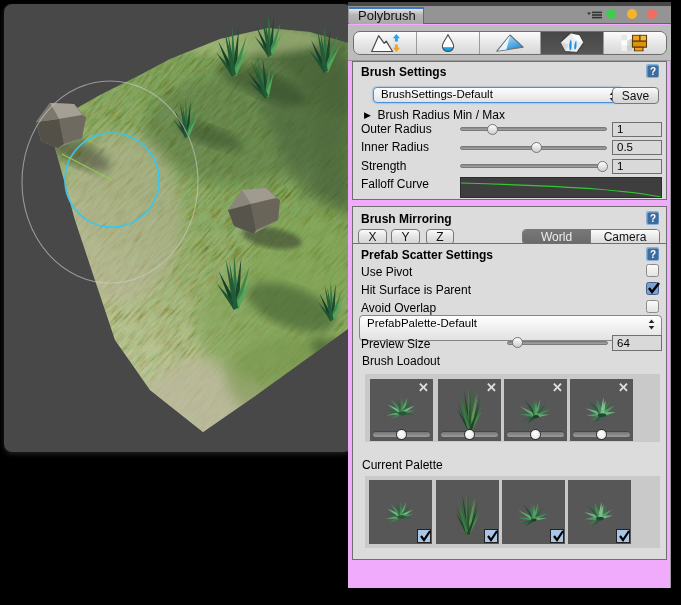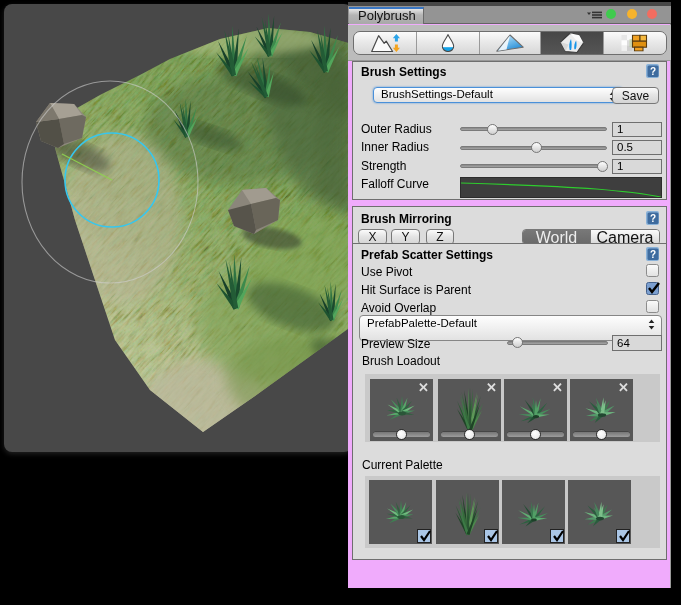--- a/index.html
+++ b/index.html
@@ -298,20 +298,21 @@
       <svg class="helpicon" style="top:2px;" viewBox="0 0 15 15">
           <rect x="1" y="0" width="13" height="14" rx="2" fill="#89b1d8"></rect>
           <rect x="2.5" y="1.5" width="11" height="11.5" rx="1.5" fill="#3e6b9e"></rect>
           <text x="8" y="11" font-size="10" fill="#fff" text-anchor="middle" font-weight="bold">?</text>
         </svg>
       <div class="ddown" style="left:6px;top:25px;width:250px;height:16px;line-height:13px;border:1.5px solid #4a90d9;box-shadow:0 0 2px #4a90d9;margin-left:14px;">BrushSettings-Default<svg class="udarr2" width="7" height="11" viewBox="0 0 7 11">
             <path d="M3.5,0.5 L6.3,4 L0.7,4 Z" fill="#222"></path>
             <path d="M3.5,10.5 L6.3,7 L0.7,7 Z" fill="#222"></path>
           </svg></div>
       <div class="pbtn" style="left:259px;top:24.5px;width:47px;height:17px;line-height:16px;">Save</div>
+      <div class="label" style="left:11px;top:46px;"><span style="font-size:9px;position:relative;top:-1.5px;">▶</span>&nbsp; Brush Radius Min / Max</div>
       <div class="label" style="top:60px;">Outer Radius</div>
       <div class="slider-track" style="left:107px;top:65px;width:147px;"></div>
       <div class="knob" style="left:134px;top:61.5px;"></div>
       <div class="vfield" style="top:59.5px;">1</div>
       <div class="label" style="top:78px;">Inner Radius</div>
       <div class="slider-track" style="left:107px;top:83.5px;width:147px;"></div>
       <div class="knob" style="left:178px;top:80px;"></div>
       <div class="vfield" style="top:78px;">0.5</div>
       <div class="label" style="top:96.5px;">Strength</div>
       <div class="slider-track" style="left:107px;top:102px;width:147px;"></div>
@@ -327,21 +328,21 @@
     <div id="sec2" class="section" style="top:204px;height:44px;">
       <div class="hdr" style="top:5px;">Brush Mirroring</div>
       <svg class="helpicon" style="top:4px;" viewBox="0 0 15 15">
           <rect x="1" y="0" width="13" height="14" rx="2" fill="#89b1d8"></rect>
           <rect x="2.5" y="1.5" width="11" height="11.5" rx="1.5" fill="#3e6b9e"></rect>
           <text x="8" y="11" font-size="10" fill="#fff" text-anchor="middle" font-weight="bold">?</text>
         </svg>
       <div class="pbtn" style="left:5px;top:22px;width:29px;height:16px;line-height:15px;">X</div>
       <div class="pbtn" style="left:38px;top:22px;width:29px;height:16px;line-height:15px;">Y</div>
       <div class="pbtn" style="left:73px;top:22px;width:28px;height:16px;line-height:15px;">Z</div>
-      <div style="position:absolute;left:169px;top:22px;width:138px;height:16px;border:1px solid #787878;border-radius:4px;overflow:hidden;display:flex;font-size:16px;">
+      <div style="position:absolute;left:169px;top:22px;width:138px;height:16px;border:1px solid #787878;border-radius:4px;overflow:hidden;display:flex;font-size:12px;">
         <div style="width:69px;background:linear-gradient(#787878,#696969);color:#eee;text-align:center;line-height:15px;border-right:1px solid #787878;">World</div>
         <div style="width:69px;background:linear-gradient(#fbfbfb,#d8d8d8);color:#111;text-align:center;line-height:15px;">Camera</div>
       </div>
     </div>
     <div id="sec3" class="section" style="top:241px;height:317px;">
       <div class="hdr" style="top:4px;">Prefab Scatter Settings</div>
       <svg class="helpicon" style="top:3px;" viewBox="0 0 15 15">
           <rect x="1" y="0" width="13" height="14" rx="2" fill="#89b1d8"></rect>
           <rect x="2.5" y="1.5" width="11" height="11.5" rx="1.5" fill="#3e6b9e"></rect>
           <text x="8" y="11" font-size="10" fill="#fff" text-anchor="middle" font-weight="bold">?</text>

